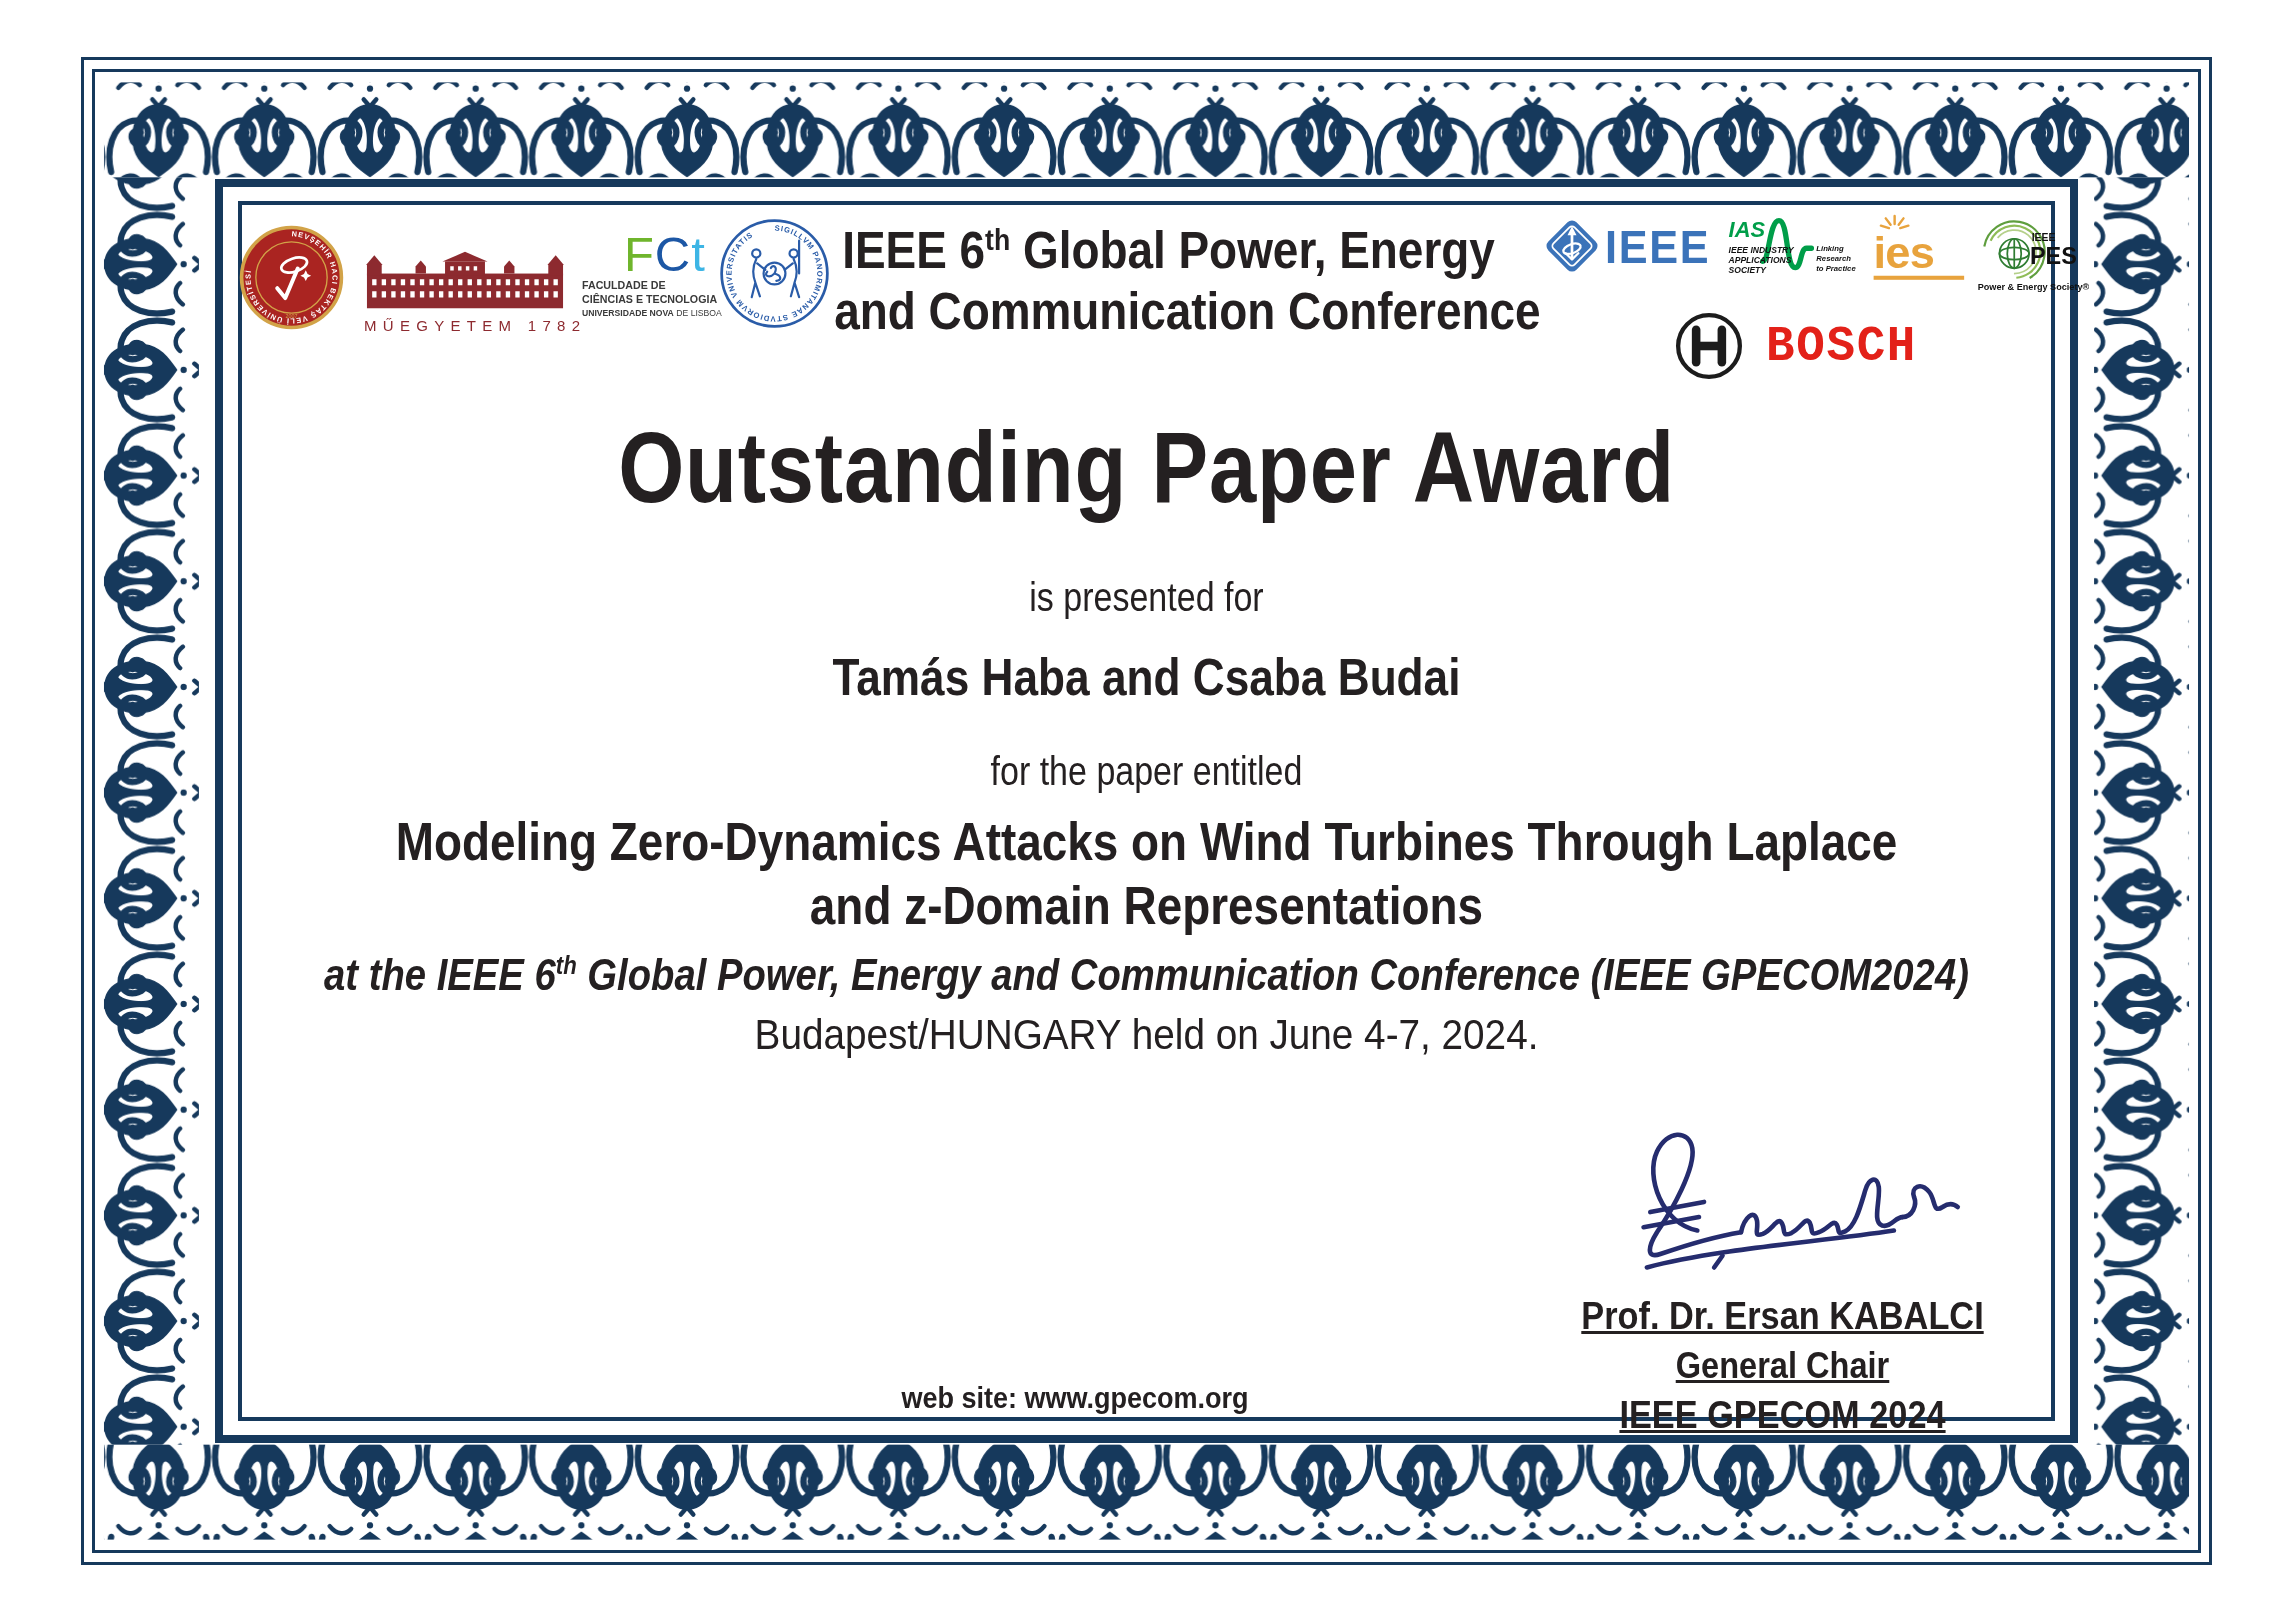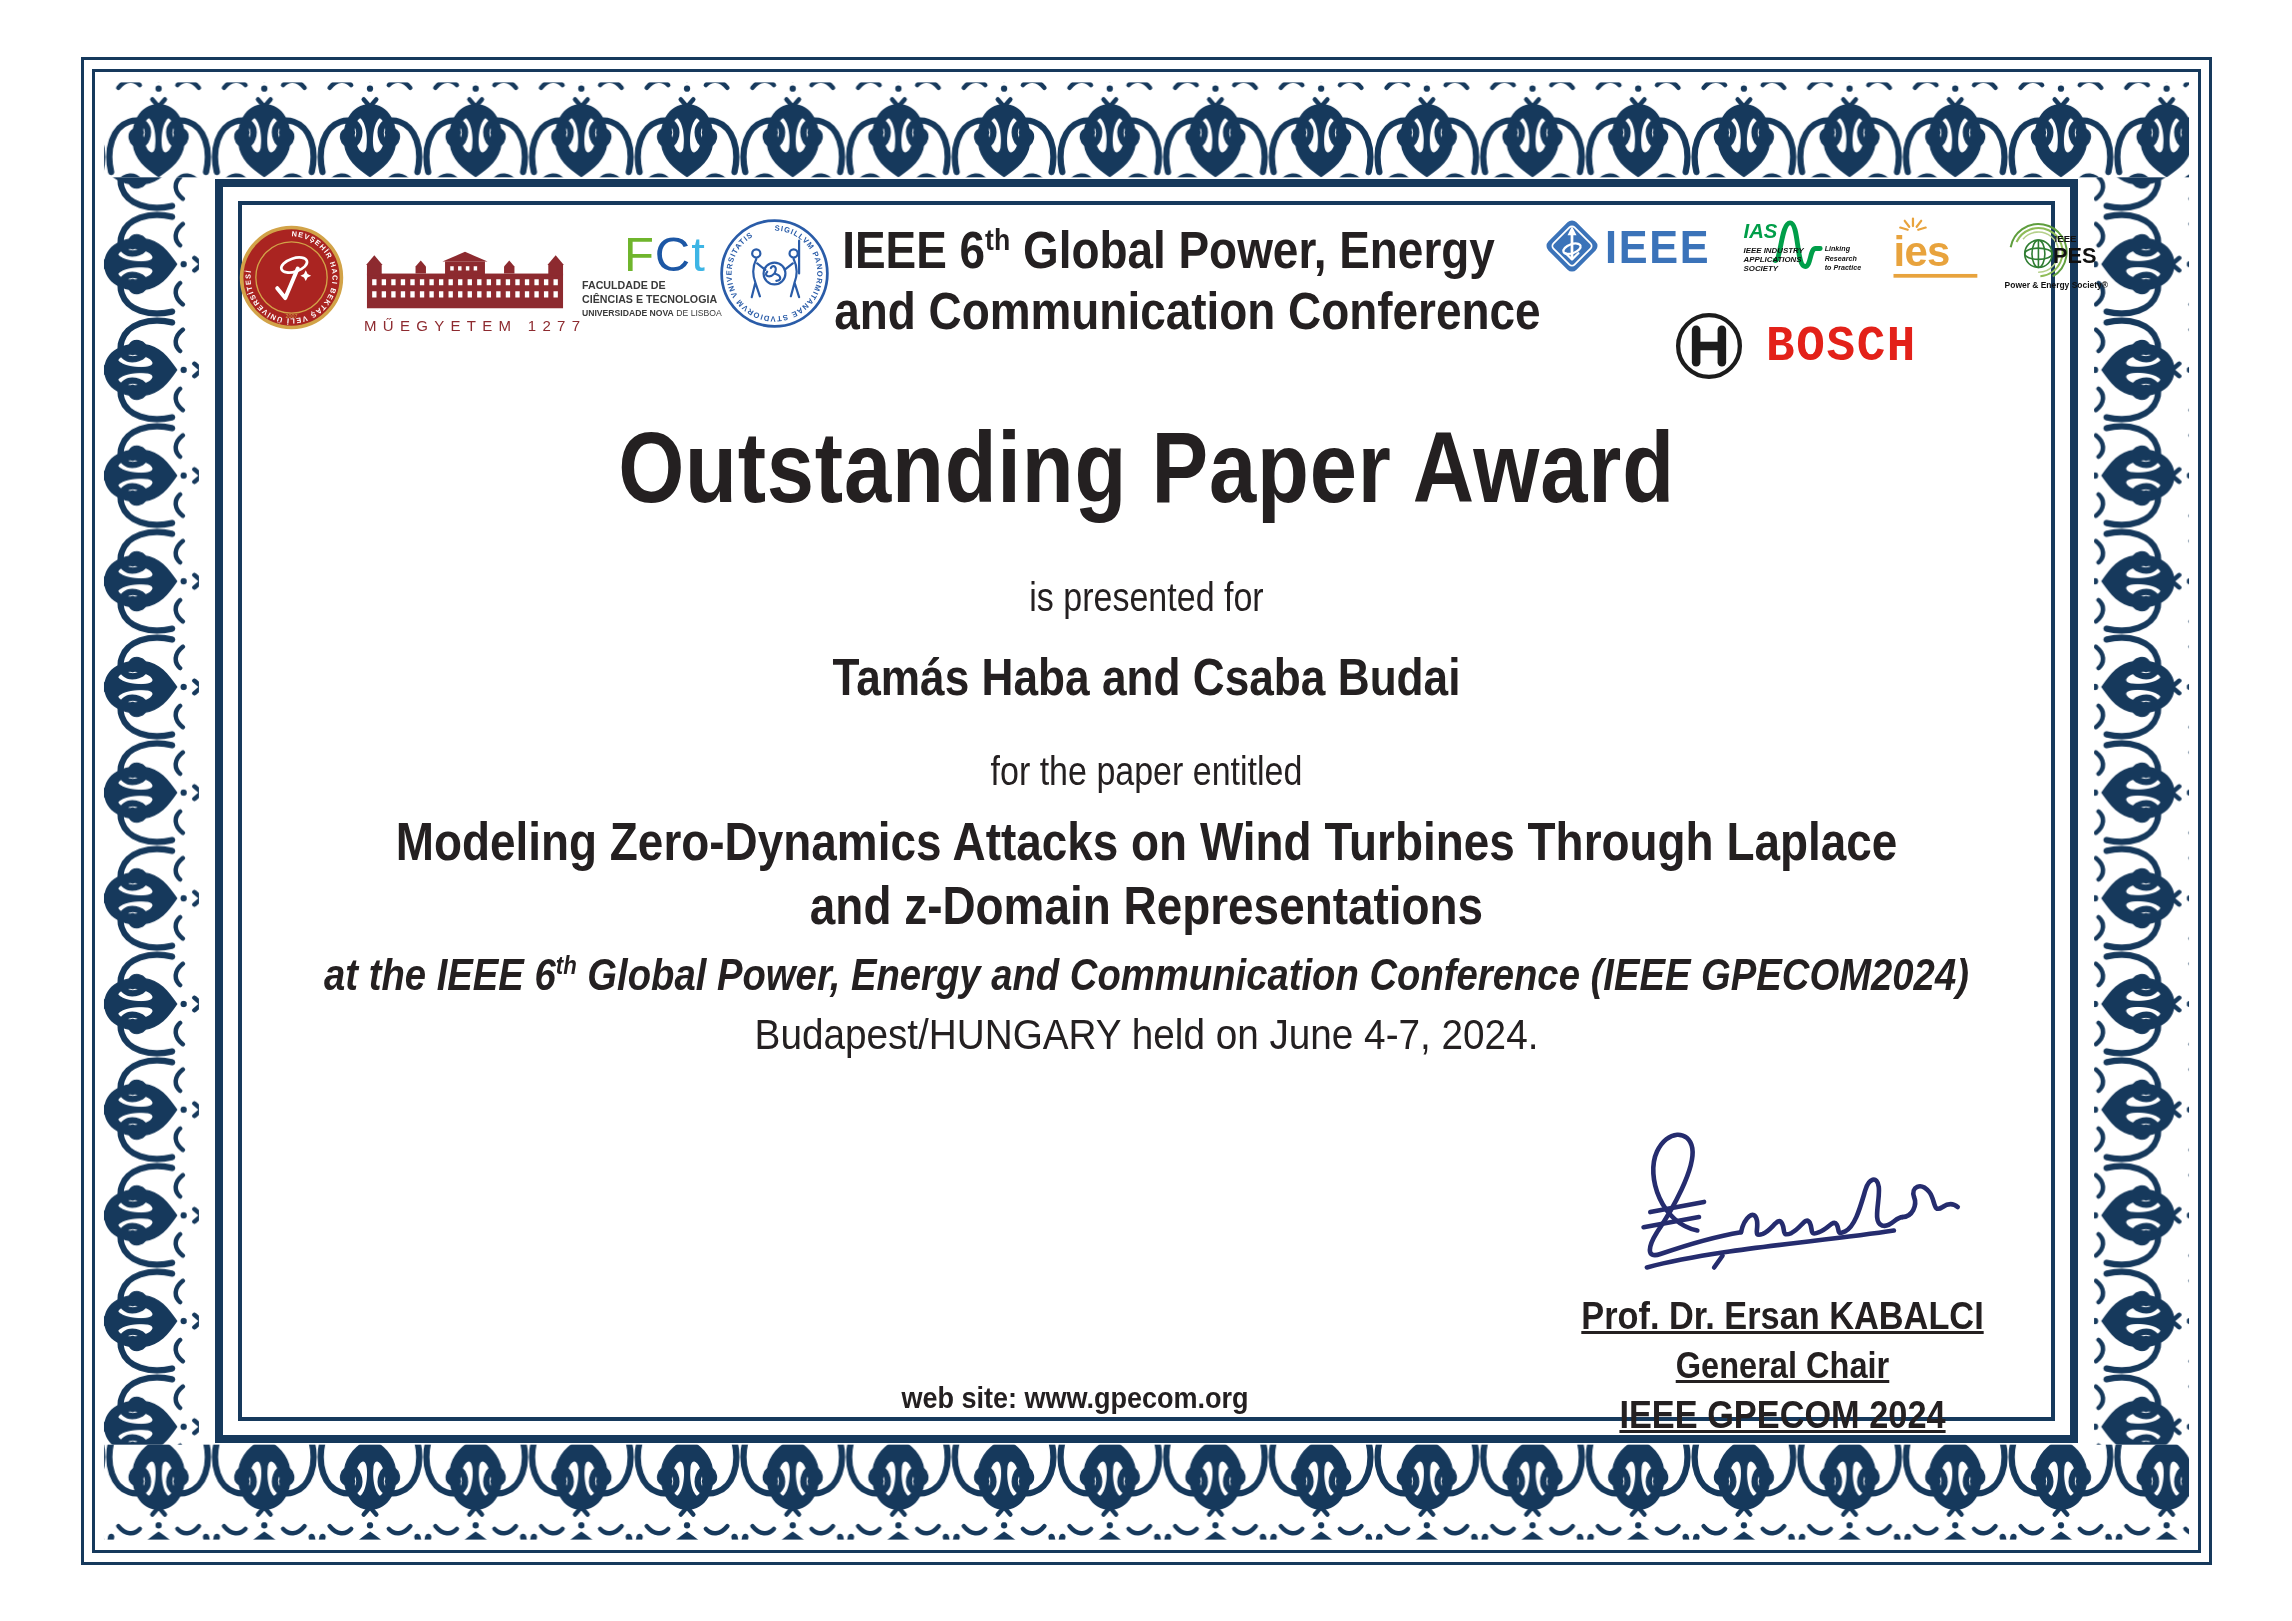--- a/index.html
+++ b/index.html
@@ -42,21 +42,21 @@
   .logo-fct { left:582px; top:231px; width:152px; }
   .fct-letters { font-size:49px; font-weight:400; line-height:.95; letter-spacing:0.9px;margin-left:42px; }
   .fct-f { color:#6fb52c; } .fct-c { color:#1c57a5; } .fct-t { color:#3db5e5; }
   .fct-line { color:#3a3a3a; font-weight:700; font-size:11.6px; line-height:1.25; transform:scaleX(.92); transform-origin:0 0; white-space:nowrap; }
   .fct-line3 { font-size:9.4px; }
   .fct-line3 .thin { font-weight:400; }
   .logo-palermo { left:718px; top:217px; }
 
   
   .logos-right { position:absolute; left:1544px; top:213px; width:564px; }
-  .lr-row1 { display:flex; align-items:flex-start; gap:22px; }
+  .lr-row1 { display:flex; align-items:flex-start; gap:7px; }
   .ieee-master { display:flex; align-items:center; gap:5.4px; margin-top:5.4px; }
   .ieee-word { color:#3b73b9; font-size:47px; font-weight:900; letter-spacing:1.8px; transform:scaleX(.92); transform-origin:0 50%; }
   .lr-row2 { margin-top:9px; display:flex; justify-content:center; align-items:center; gap:21.5px; padding-right:54px;font-family:Liberation Mono, monospace; }
   .bosch-word { color:#e32119; font-size:50px; font-weight:900; letter-spacing:1.8px; transform:scaleX(.95); transform-origin:0 50%; }
 
   
   .sig-block { position:absolute; left:1505px; top:1123px; width:555px; text-align:center;text-decoration:underline; }
   .sig-name { font-size:39px; font-weight:700; transform:scaleX(.88); transform-origin:50% 50%; white-space:nowrap; }
   .sig-role { font-size:37px; font-weight:700; margin-top:7.2px; transform:scaleX(.88); transform-origin:50% 50%; }
   .sig-org  { font-size:39px; font-weight:700; margin-top:6.3px; transform:scaleX(.88); transform-origin:50% 50%; }
@@ -134,21 +134,21 @@
         <path d="M89,12 L115,1 L141,12 Z"></path>
         <path d="M58,26 l0,-8 6,-7 6,7 0,8 Z"></path>
         <path d="M160,26 l0,-8 6,-7 6,7 0,8 Z"></path>
       </g>
       <g stroke="#ffffff">
         <line x1="8" y1="36" x2="222" y2="36" stroke-width="7" stroke-dasharray="5 6"></line>
         <line x1="8" y1="50" x2="222" y2="50" stroke-width="7" stroke-dasharray="5 6"></line>
         <line x1="98" y1="20" x2="134" y2="20" stroke-width="5" stroke-dasharray="4 5"></line>
       </g>
     </svg>
-    <div class="muegyetem-caption">MŰEGYETEM 1277</div>
+    <div class="muegyetem-caption">MŰEGYETEM 1782</div>
   </div>
 
   <div class="logo logo-fct">
     <div class="fct-letters"><span class="fct-f">F</span><span class="fct-c">C</span><span class="fct-t">t</span></div>
     <div class="fct-line">FACULDADE DE</div>
     <div class="fct-line">CIÊNCIAS E TECNOLOGIA</div>
     <div class="fct-line fct-line3"><span>UNIVERSIDADE NOVA</span><span class="thin"> DE LISBOA</span></div>
   </div>
 
   <div class="logo logo-palermo">

